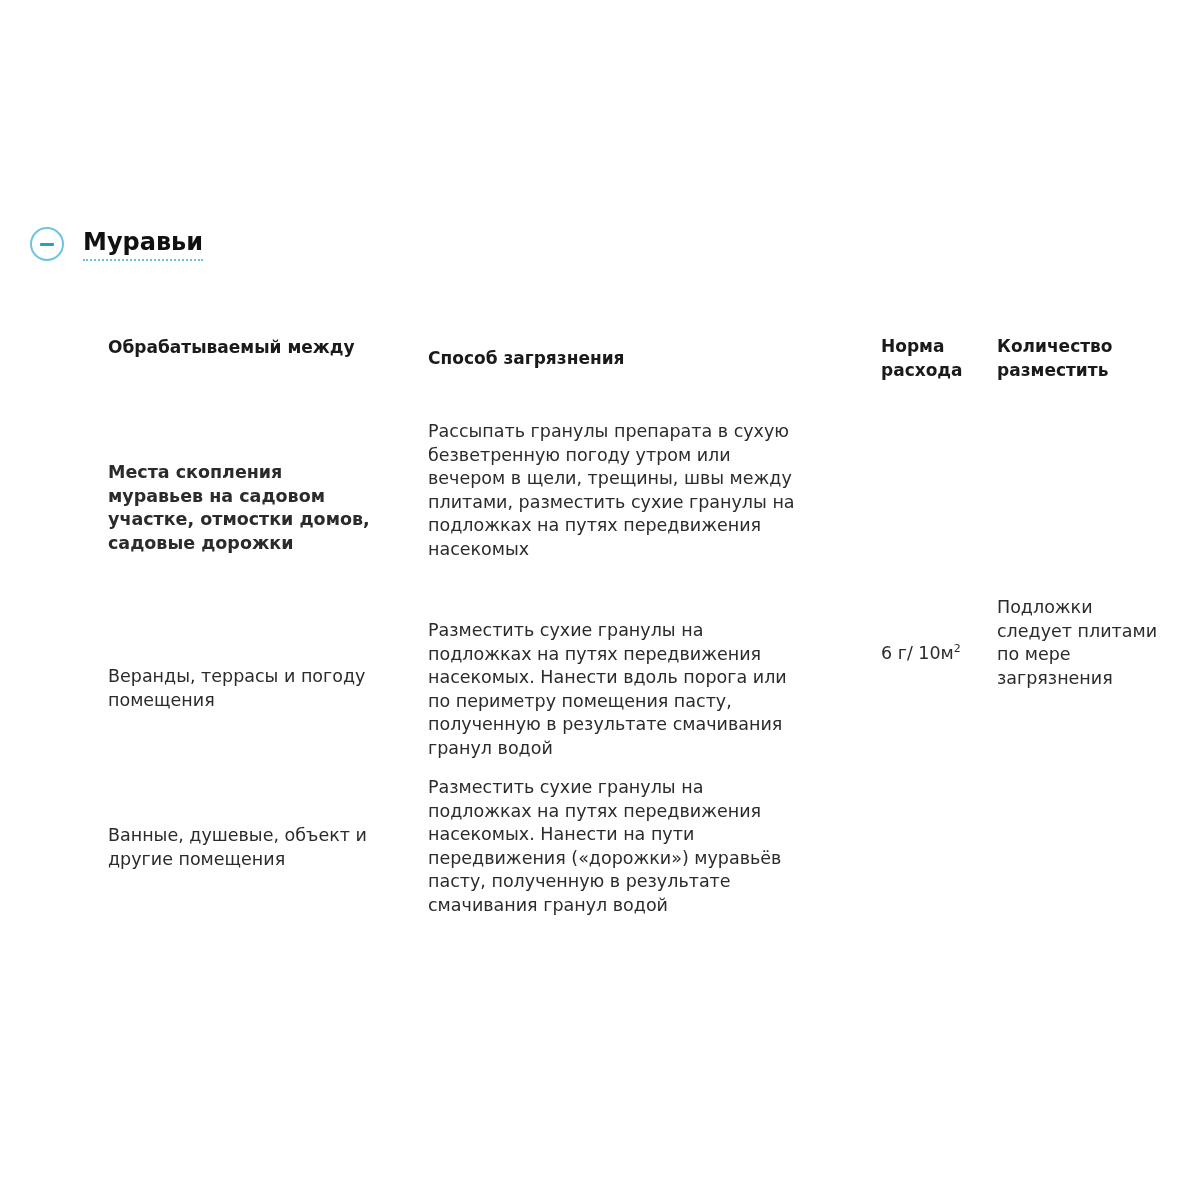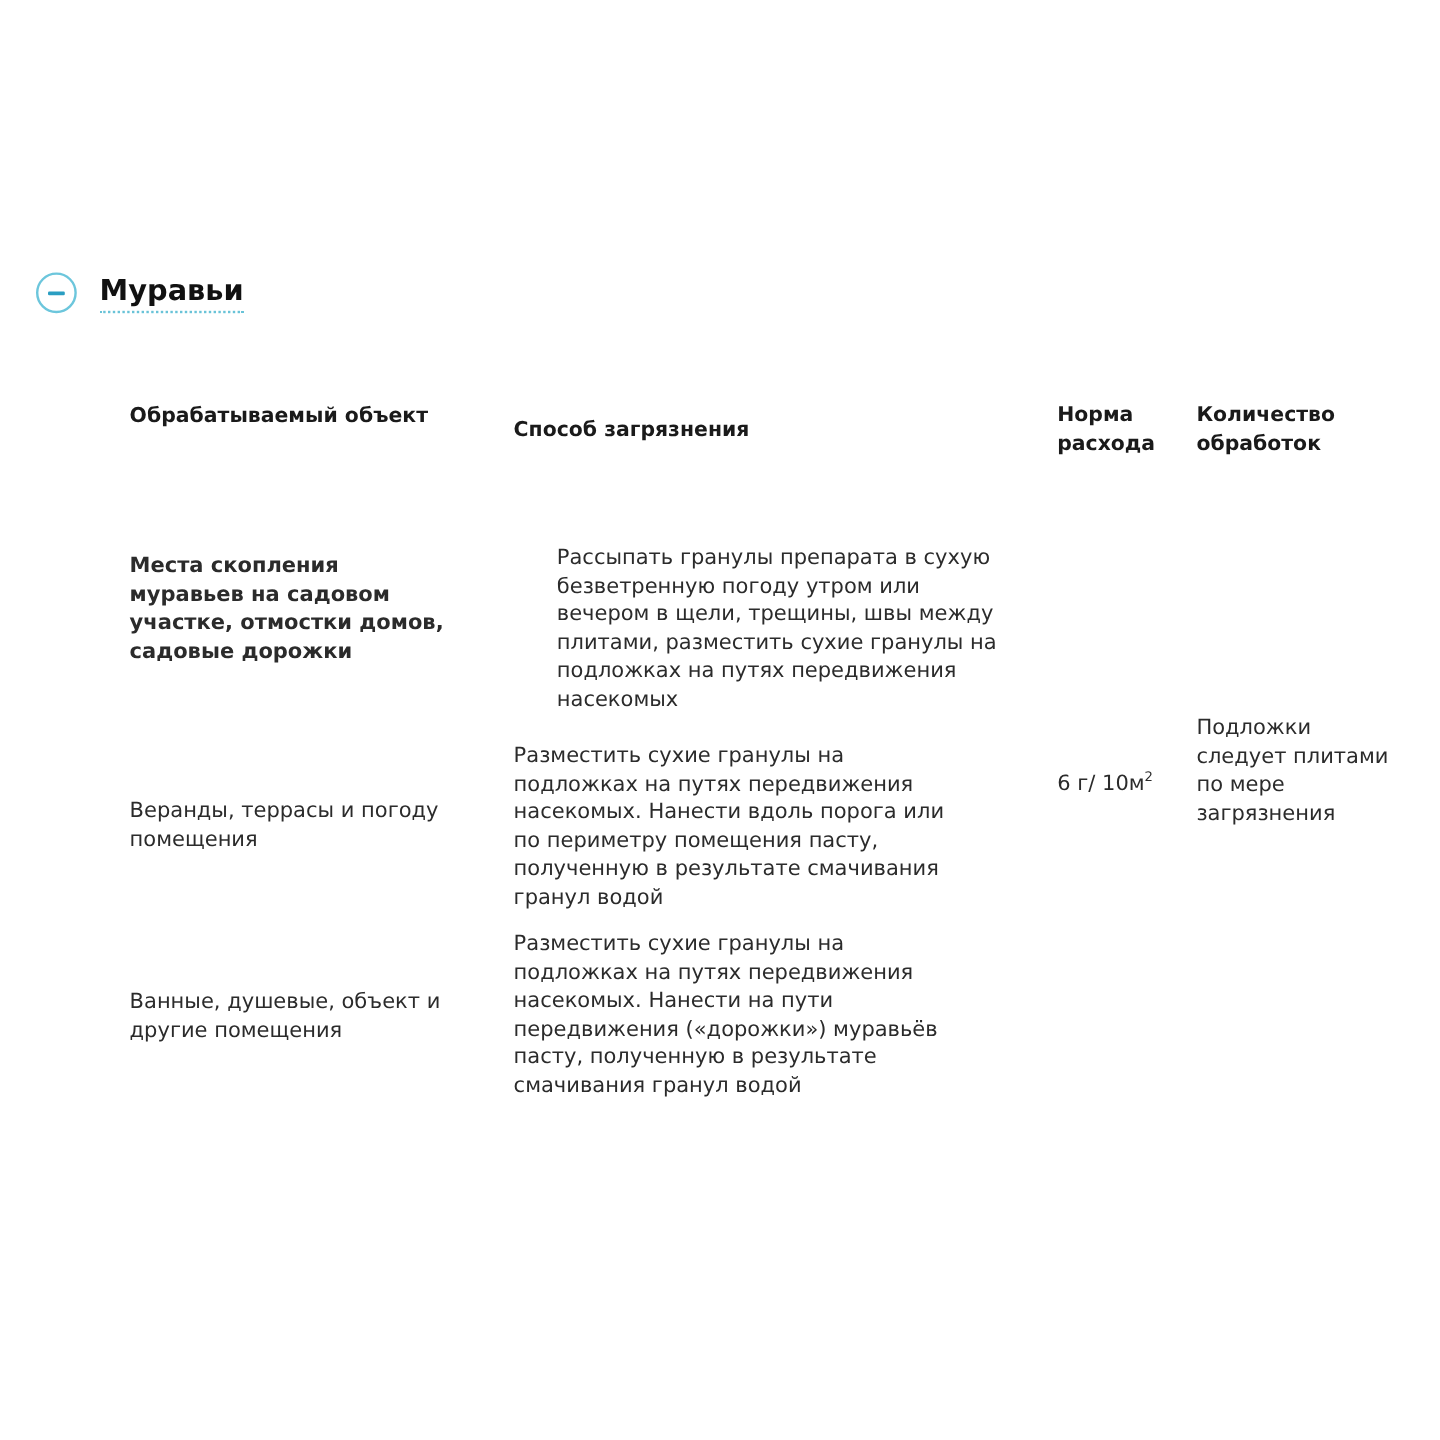--- a/index.html
+++ b/index.html
@@ -36,27 +36,27 @@
 </style>
 </head>
 <body>
 
 <div class="section-header">
   <span class="toggle-icon"></span>
   <span class="section-title">Муравьи</span>
 </div>
 
 <div>
-  <div class="cell th c1" style="top:336px;">Обрабатываемый объект</div>
+  <div class="cell th c1" style="top:336px;">Обрабатываемый между</div>
   <div class="cell th c2" style="top:347px;">Способ загрязнения</div>
   <div class="cell th c3" style="top:335px;width:110px;">Норма расхода</div>
-  <div class="cell th c4" style="top:335px;width:140px;">Количество обработок</div>
+  <div class="cell th c4" style="top:335px;width:140px;">Количество разместить</div>
 
   <div class="cell c1" style="top:461px;width:275px;font-weight:bold;">Места скопления муравьев на садовом участке, отмостки домов, садовые дорожки</div>
-  <div class="cell c2" style="top:454px;width:380px;margin-left:36px;">Рассыпать гранулы препарата в сухую безветренную погоду утром или вечером в щели, трещины, швы между плитами, разместить сухие гранулы на подложках на путях передвижения насекомых</div>
+  <div class="cell c2" style="top:420px;width:380px;">Рассыпать гранулы препарата в сухую безветренную погоду утром или вечером в щели, трещины, швы между плитами, разместить сухие гранулы на подложках на путях передвижения насекомых</div>
 
   <div class="cell c1" style="top:665px;width:275px;">Веранды, террасы и погоду помещения</div>
   <div class="cell c2" style="top:619px;width:380px;">Разместить сухие гранулы на подложках на путях передвижения насекомых. Нанести вдоль порога или по периметру помещения пасту, полученную в результате смачивания гранул водой</div>
 
   <div class="cell c1" style="top:824px;width:275px;">Ванные, душевые, объект и другие помещения</div>
   <div class="cell c2" style="top:776px;width:380px;">Разместить сухие гранулы на подложках на путях передвижения насекомых. Нанести на пути передвижения («дорожки») муравьёв пасту, полученную в результате смачивания гранул водой</div>
 
   <div class="cell c3" style="top:642px;"><span>6 г/ 10м</span><sup>2</sup></div>
   <div class="cell c4" style="top:596px;width:175px;">Подложки следует плитами по мере загрязнения</div>
 </div>

